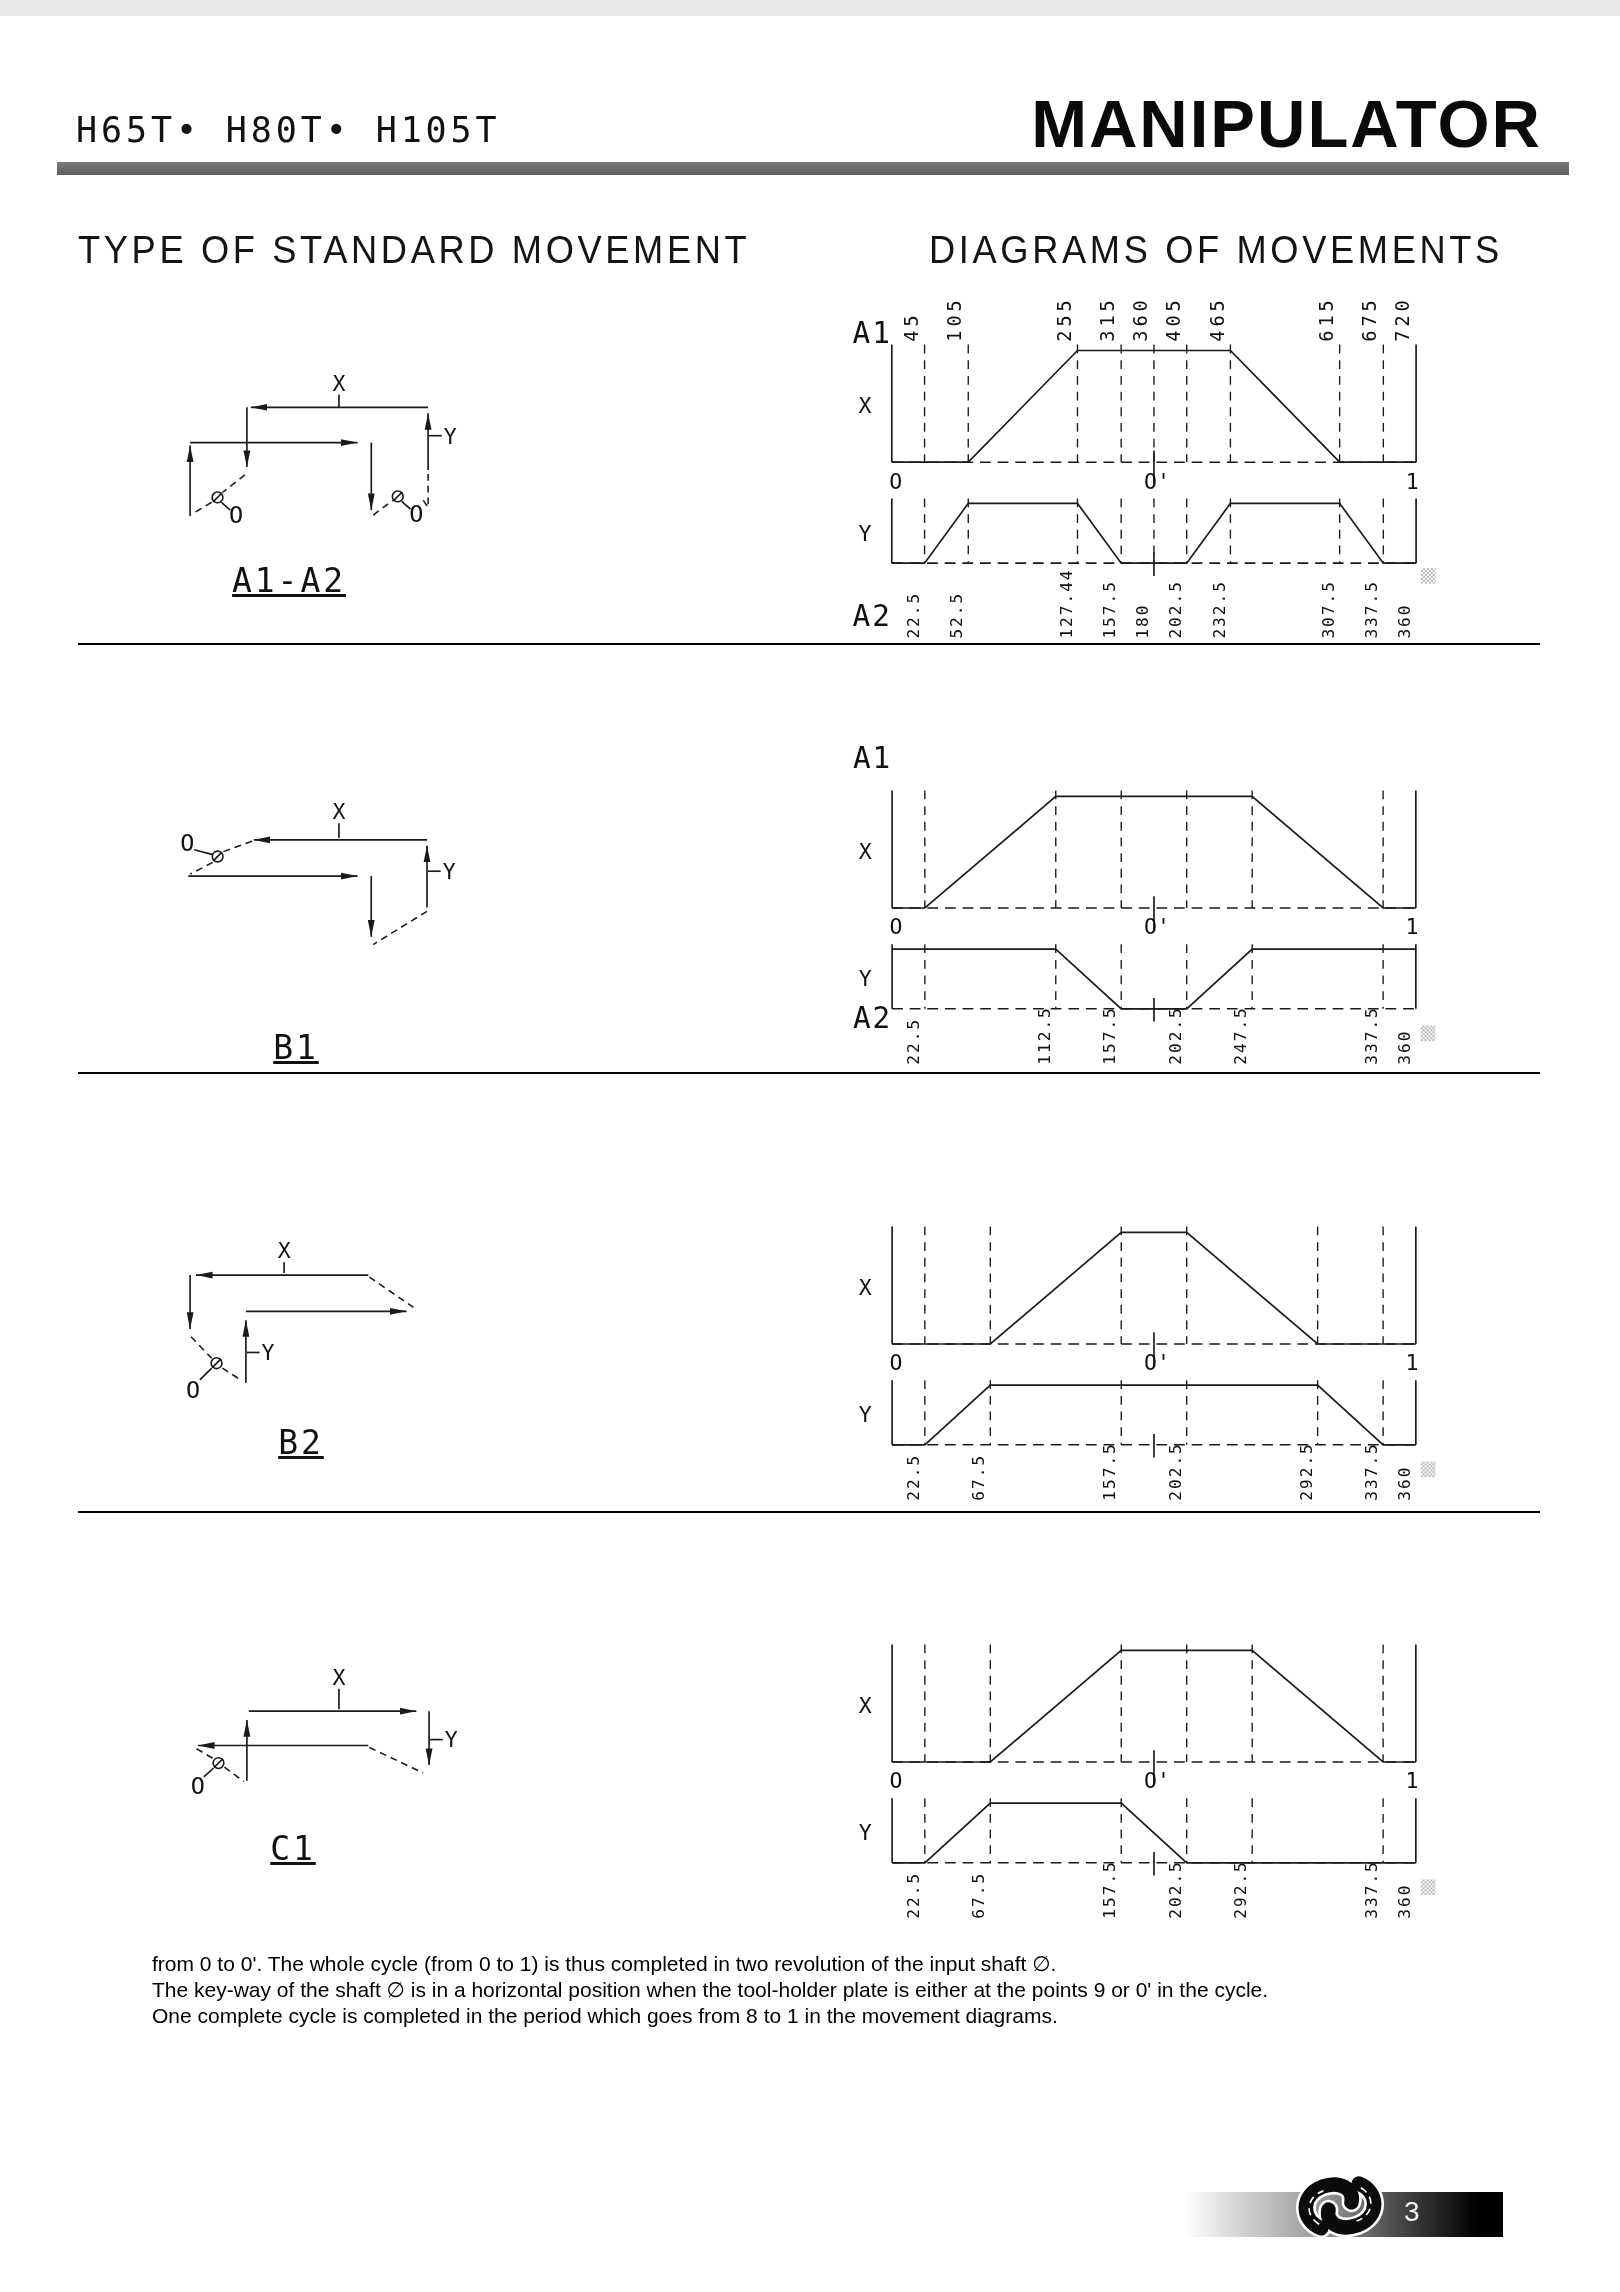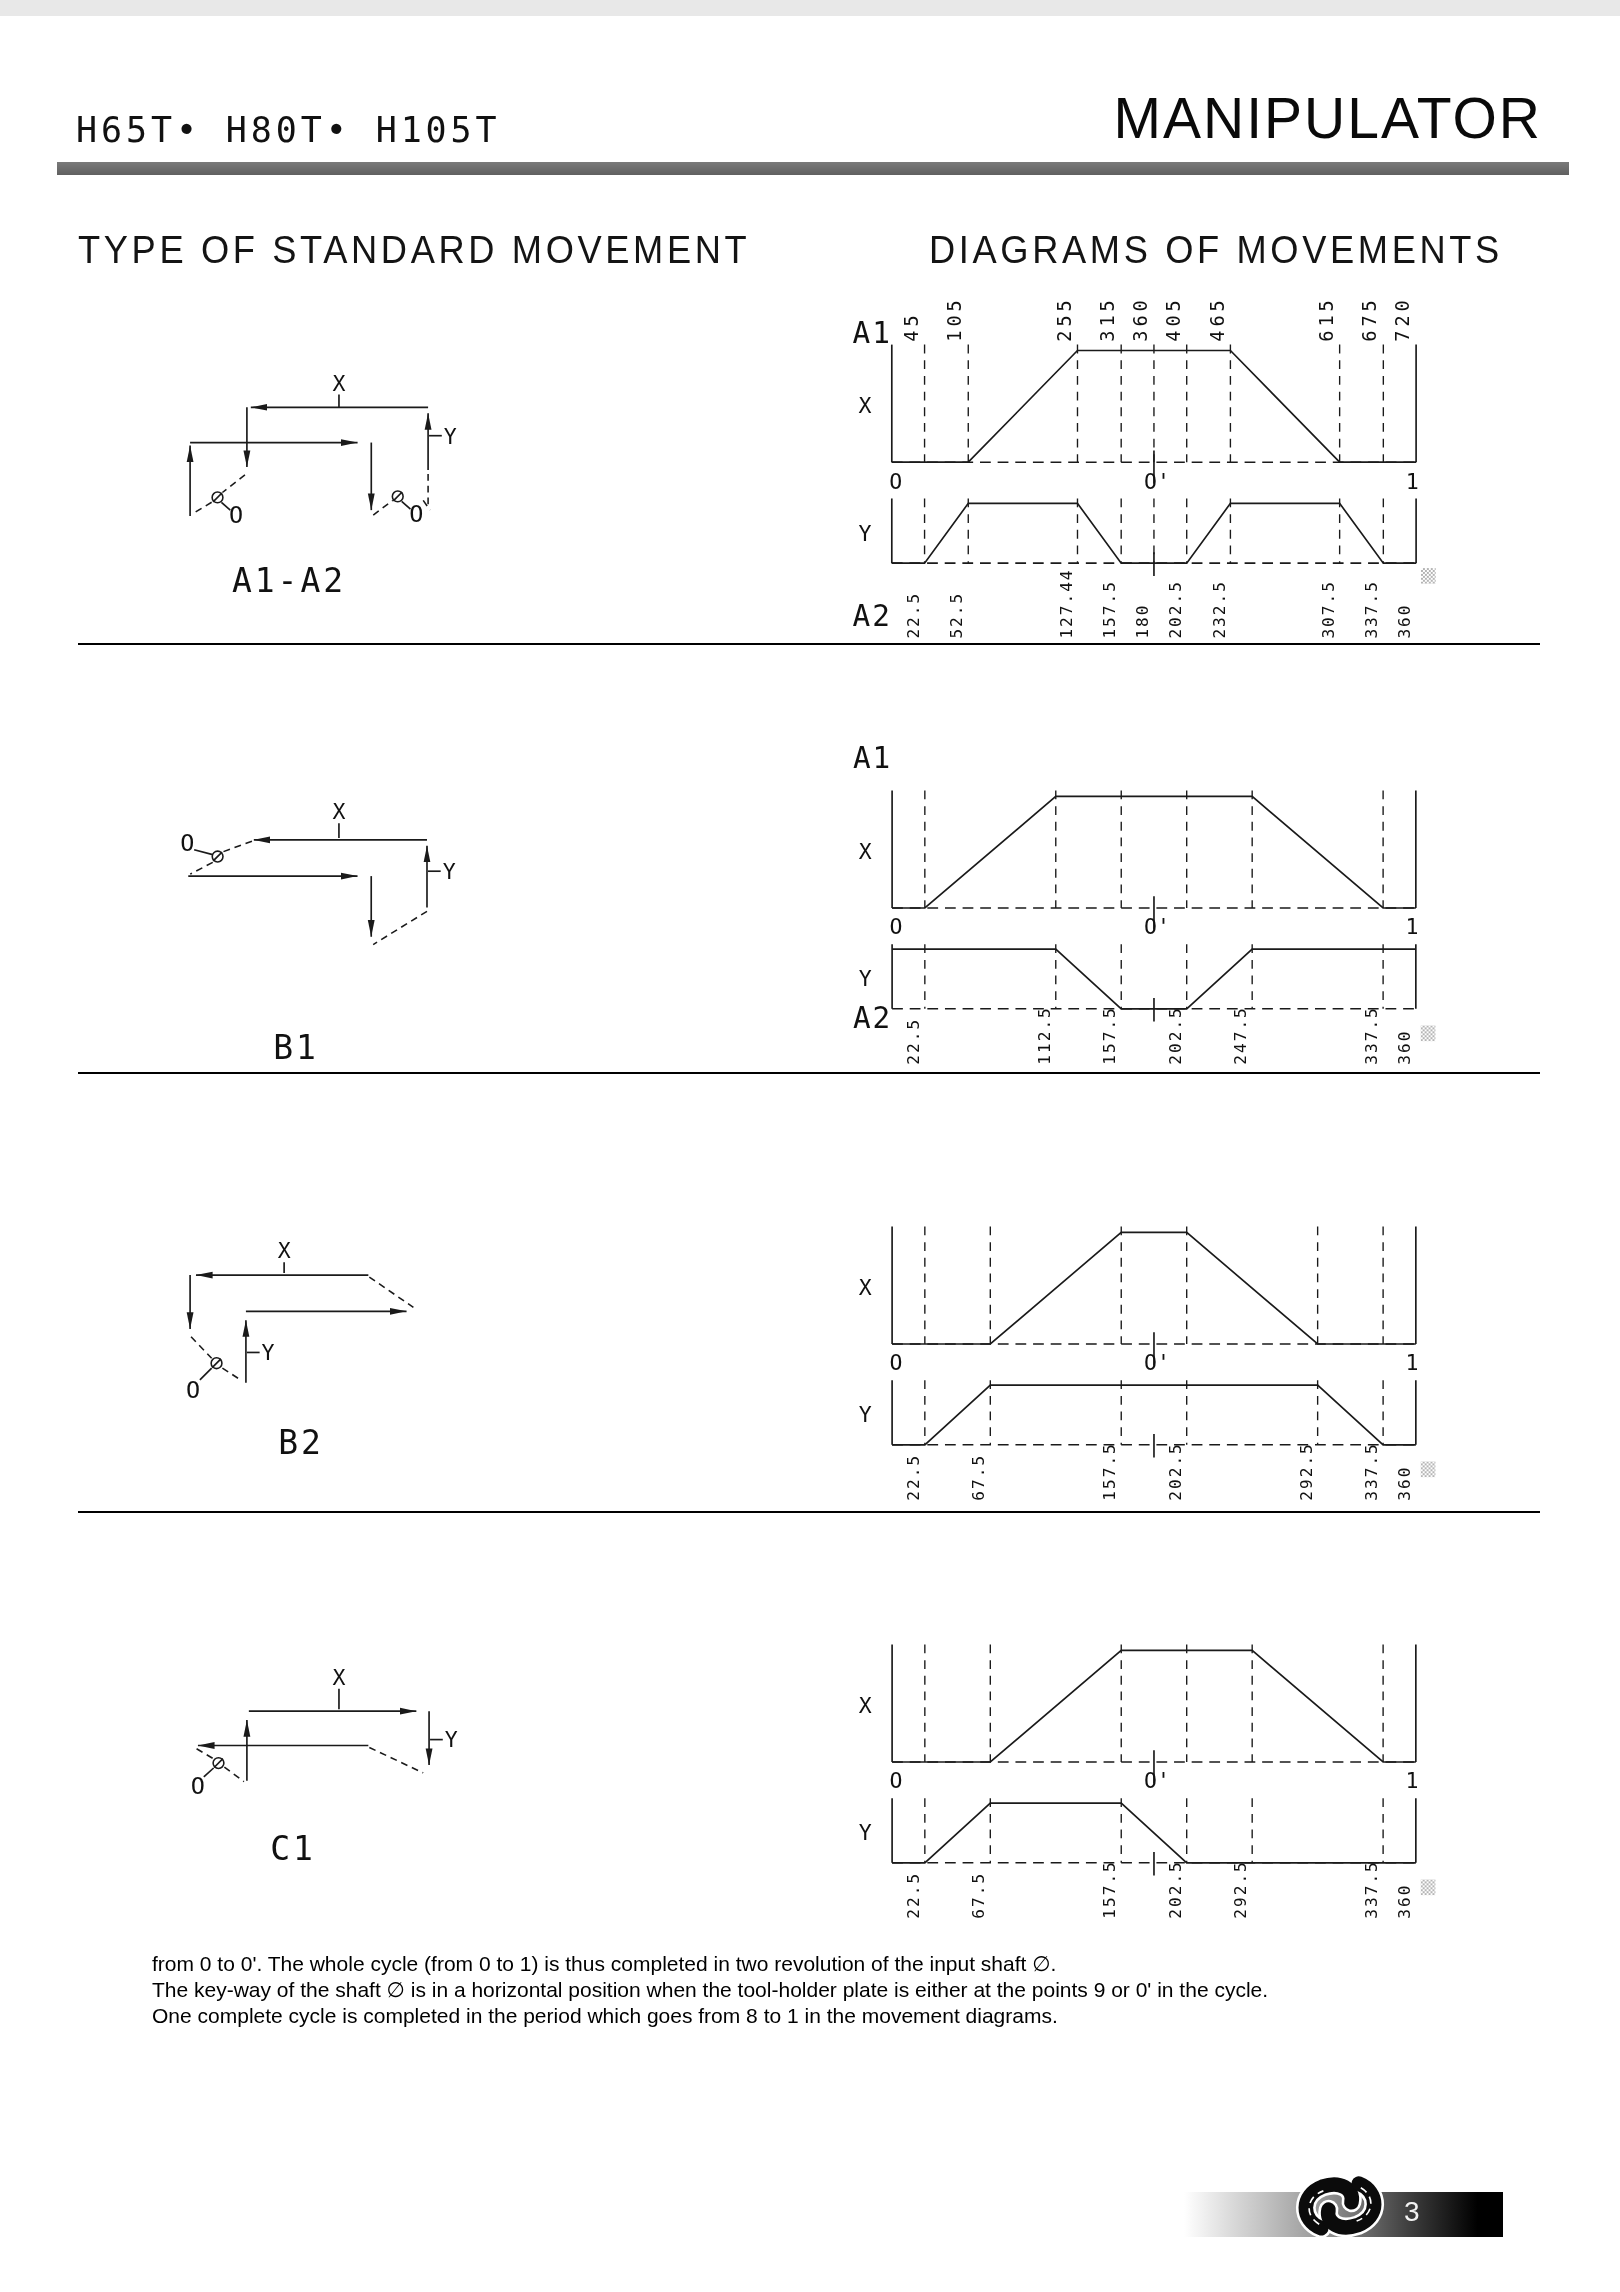--- a/index.html
+++ b/index.html
@@ -2,31 +2,31 @@
 <html><head>
 <meta charset="utf-8">
 <style>
   html,body{margin:0;padding:0;background:#e8e8e8;}
   #page{position:relative;width:1620px;height:2293px;background:#ffffff;margin:16px auto;
         font-family:"Liberation Sans",sans-serif;color:#000;overflow:hidden;}
   .abs{position:absolute;}
   
   #brand{left:76px;top:94px;font-family:"DejaVu Sans Mono",monospace;font-size:35px;
          letter-spacing:3.9px;color:#111;white-space:nowrap;}
-  #main-title{right:78px;top:69px;font-size:57px;letter-spacing:2px;color:#0a0a0a;white-space:nowrap;}
+  #main-title{right:78px;top:69px;font-size:67px;letter-spacing:2px;color:#0a0a0a;white-space:nowrap;font-weight:bold;}
   #header-bar{left:57px;top:146px;width:1512px;height:12.7px;
               background:linear-gradient(#7a7a7a,#606060);}
   .heading{top:212px;font-size:39px;letter-spacing:3.9px;color:#141414;white-space:nowrap;
            transform:scaleX(0.93);transform-origin:left center;}
   #heading-left{left:78px;}
   #heading-right{left:929px;}
   .sep{left:78px;width:1462px;height:2px;background:#000;}
   
   .mov-label{font-family:"DejaVu Sans Mono",monospace;font-size:33px;letter-spacing:2.9px;
-             color:#111;width:216px;text-align:center;}
+             color:#111;width:216px;text-align:center;text-decoration:underline;}
   
   svg{overflow:visible;}
   .ln,.ax,.curve{stroke:#1a1a1a;stroke-width:1.7;fill:none;}
   .grid{stroke:#1a1a1a;stroke-width:1.4;fill:none;stroke-dasharray:9,7;}
   .pause{stroke:#1a1a1a;stroke-width:1.6;fill:none;stroke-dasharray:11,7;}
   .dsh{stroke:#1a1a1a;stroke-width:1.6;fill:none;stroke-dasharray:7,5;}
   .cad{font-family:"DejaVu Sans Mono",monospace;fill:#111;}
   .t19{font-size:19px;letter-spacing:4px;}
   .t165{font-size:16.5px;letter-spacing:2px;}
   .t22{font-size:22px;}

